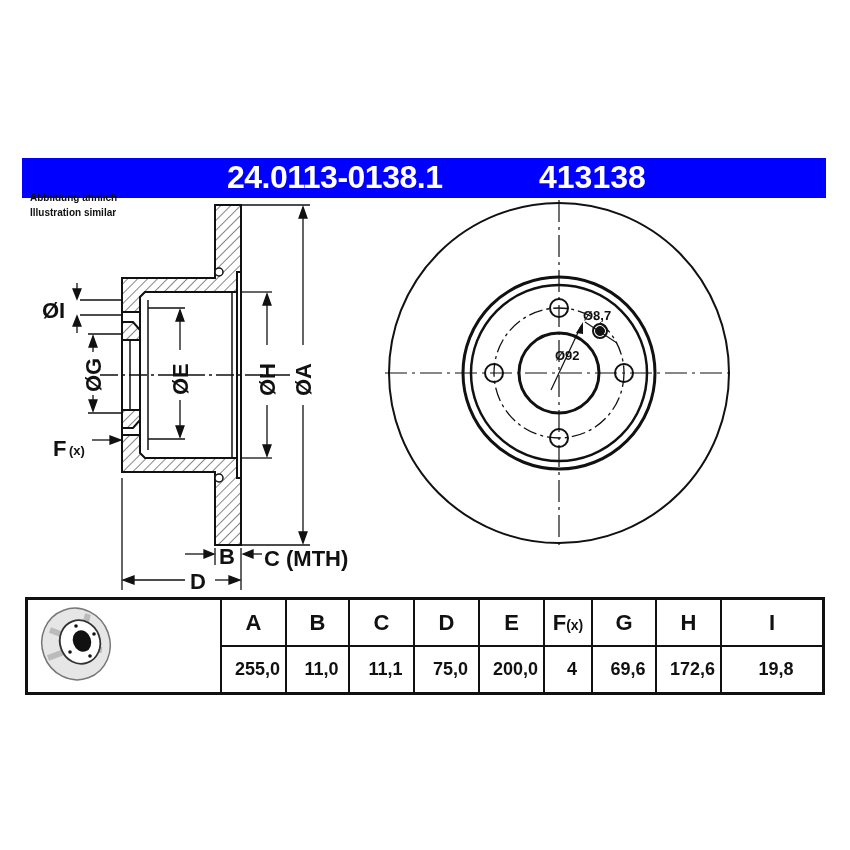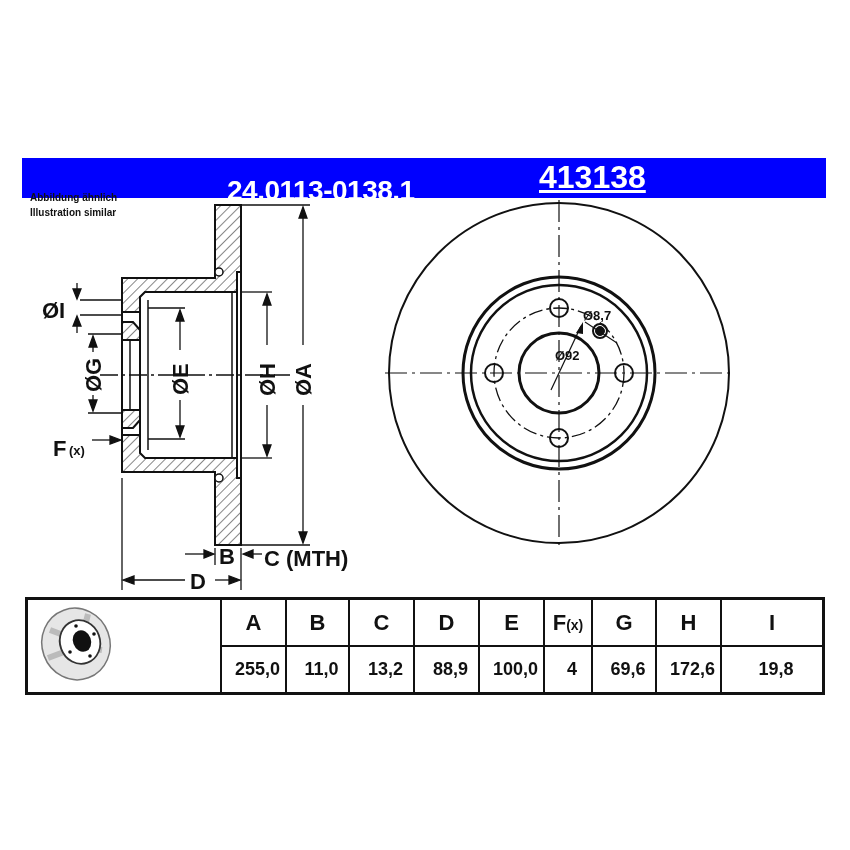--- a/index.html
+++ b/index.html
@@ -1,19 +1,19 @@
 <!DOCTYPE html>
 <html><head>
 <meta charset="utf-8">
 <style>
   html, body { margin:0; padding:0; background:#fff; }
   body { width:850px; height:850px; position:relative; overflow:hidden; font-family:"Liberation Sans", sans-serif; }
   .banner { position:absolute; left:22px; top:158px; width:804px; height:40px; background:#0000ff; color:#fff; }
-  .banner .pn { position:absolute; left:205px; top:17px; font-size:28px; font-weight:bold; letter-spacing:-0.5px; }
-  .banner .pn2 { position:absolute; left:517px; top:1px; font-size:32px; font-weight:bold;text-decoration:underline; }
+  .banner .pn { position:absolute; left:205px; top:1px; font-size:32px; font-weight:bold; letter-spacing:-0.5px; }
+  .banner .pn2 { position:absolute; left:517px; top:1px; font-size:32px; font-weight:bold; }
   .note { position:absolute; left:30px; top:190px; font-size:10px; font-weight:bold; line-height:15px; color:#111; }
   svg.draw { position:absolute; left:0; top:0; }
   .lbl { font-family:"Liberation Sans", sans-serif; font-weight:bold; fill:#111; }
   table.spec { position:absolute; left:25px; top:597px; border-collapse:collapse; border:3px solid #111; }
   table.spec td { border:2px solid #111; text-align:center; font-weight:bold; color:#111; padding:0; }
   table.spec tr.hdr td { height:42px; font-size:22px; }
   table.spec tr.val td { height:42px; font-size:18px;padding-left:8px; }
   .imgcell { width:192px; position:relative; }
   .fx small { font-size:14px; }
 </style>
@@ -170,22 +170,22 @@
     <td style="width:63px">D</td>
     <td style="width:63px">E</td>
     <td style="width:46px" class="fx"><span>F</span><small>(x)</small></td>
     <td style="width:62px">G</td>
     <td style="width:63px">H</td>
     <td style="width:100px">I</td>
   </tr>
   <tr class="val">
     <td>255,0</td>
     <td>11,0</td>
-    <td>13,2</td>
-    <td>88,9</td>
-    <td>100,0</td>
+    <td>11,1</td>
+    <td>75,0</td>
+    <td>200,0</td>
     <td>4</td>
     <td>69,6</td>
     <td>172,6</td>
     <td>19,8</td>
   </tr>
 </tbody>
   </table>
 
 </body></html>

